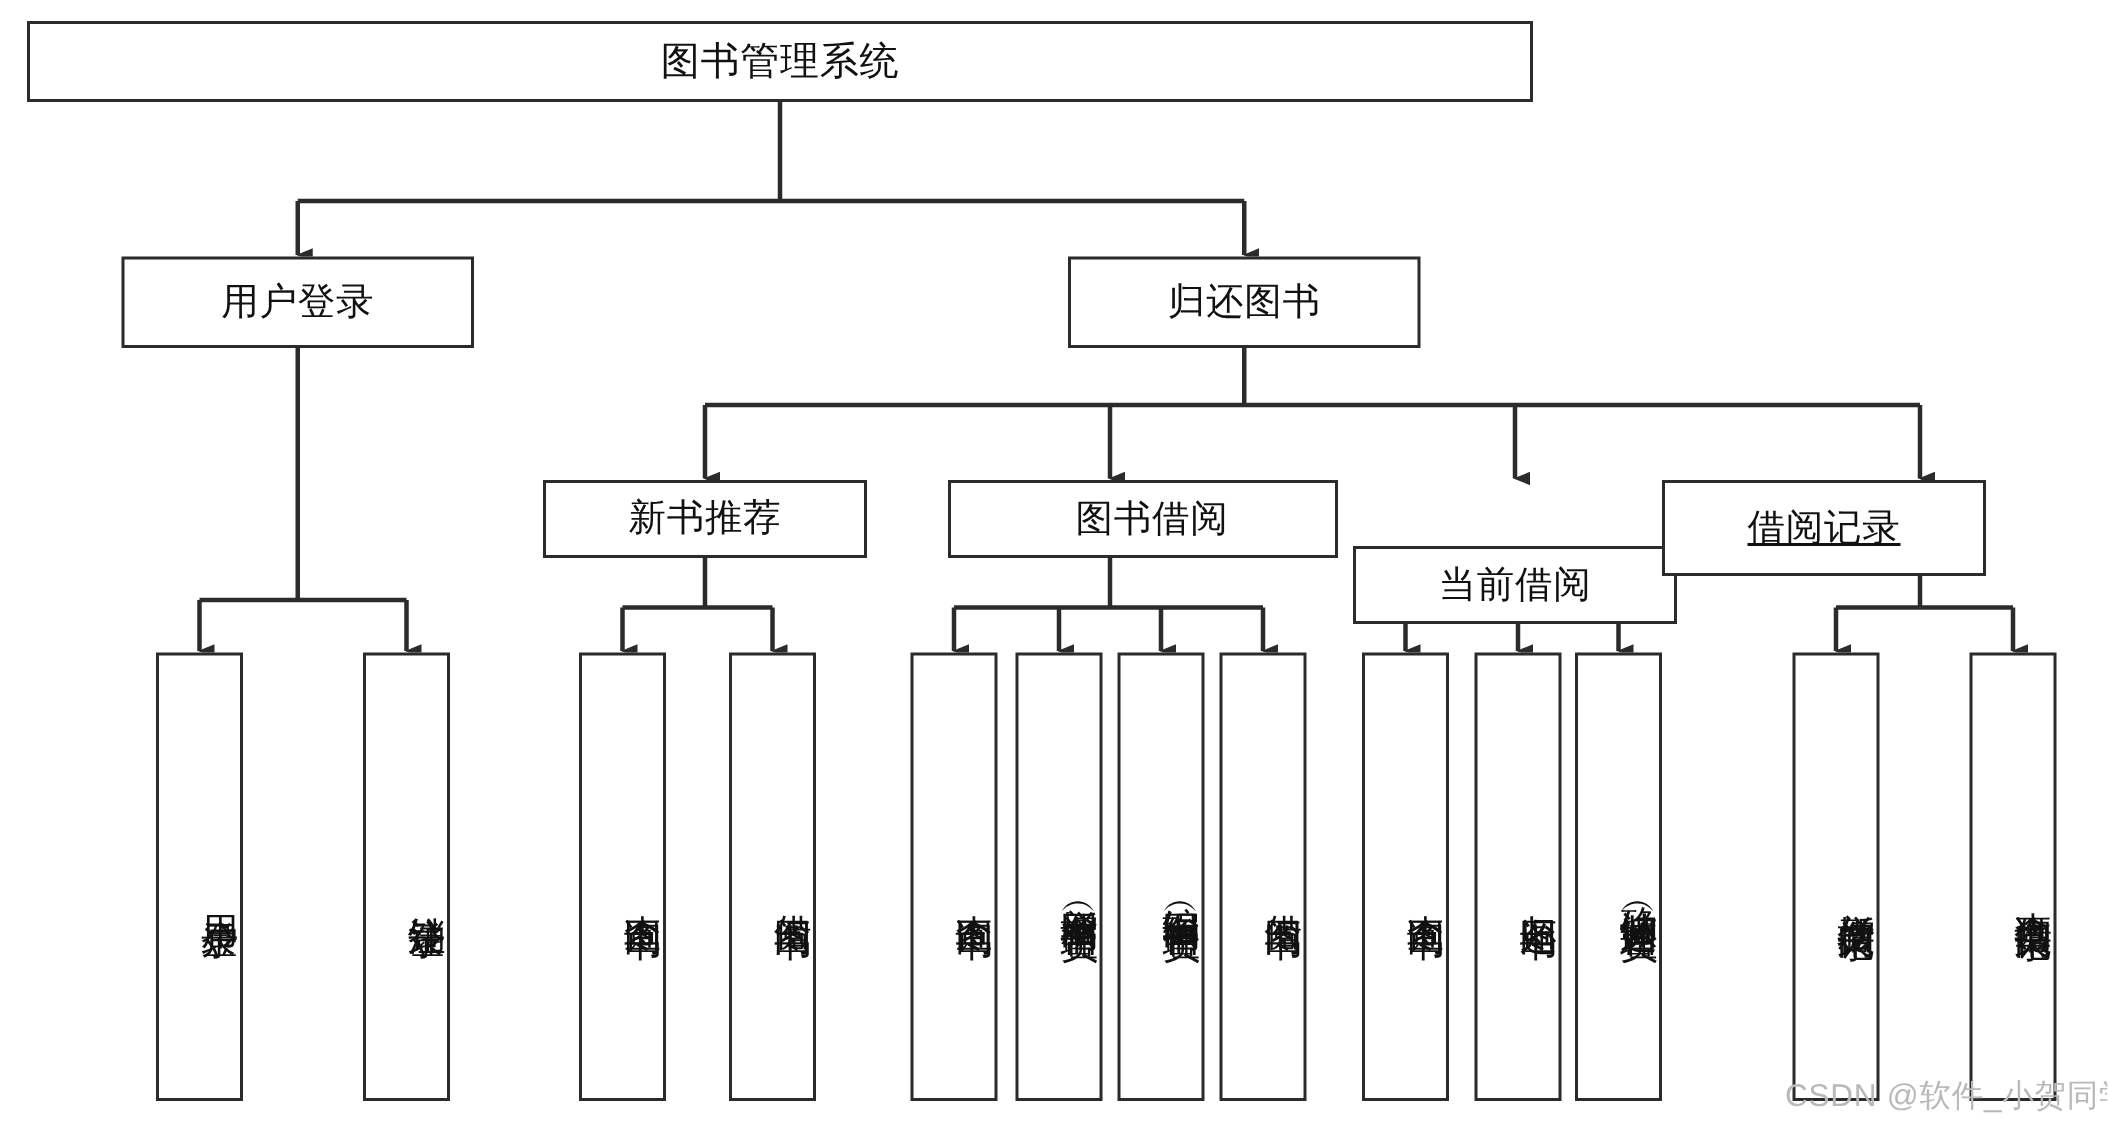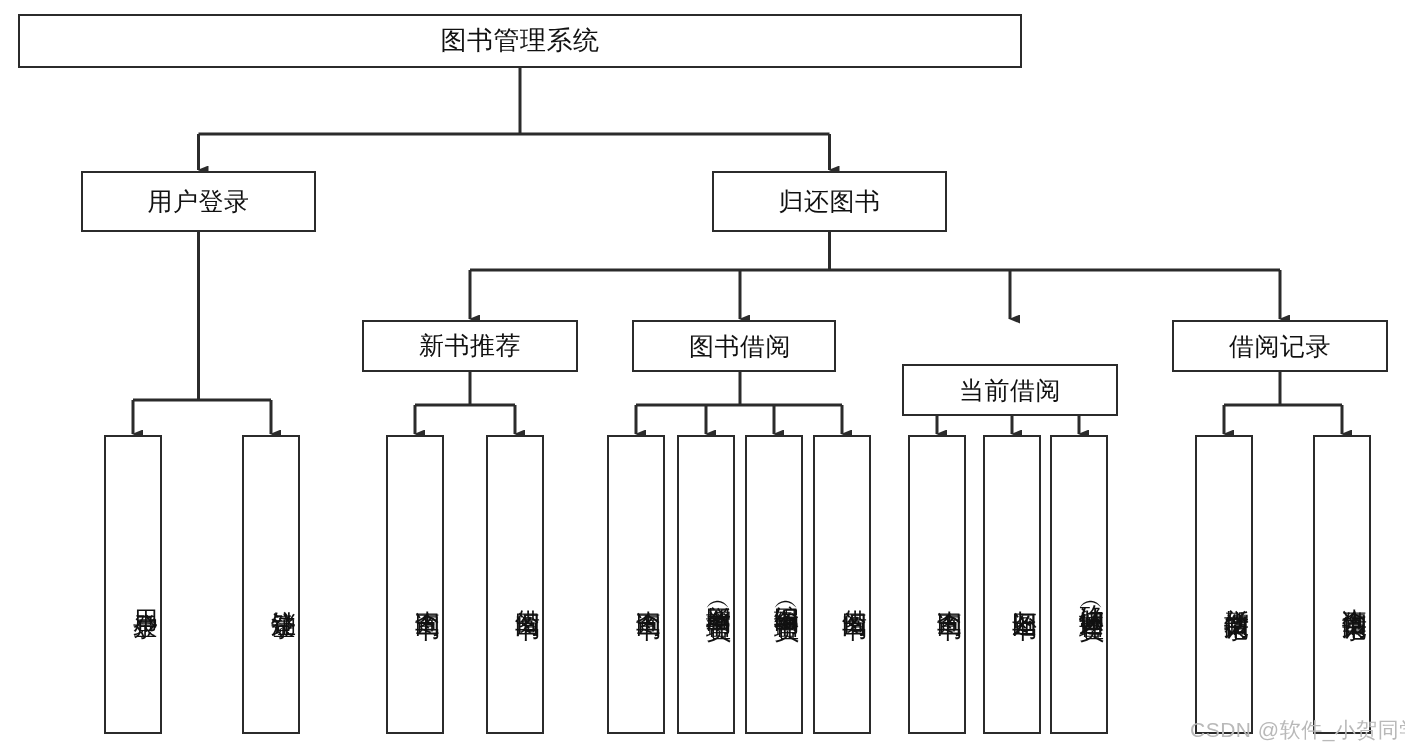--- a/index.html
+++ b/index.html
@@ -120,27 +120,27 @@
       </div>
       <div class="node horizontal" style="left: 81px; top: 171px; width: 235px; height: 61px;">
         <span class="label">用户登录</span>
       </div>
       <div class="node horizontal" style="left: 712px; top: 171px; width: 235px; height: 61px;">
         <span class="label">归还图书</span>
       </div>
       <div class="node horizontal" style="left: 362px; top: 320px; width: 216px; height: 52px; font-family: Liberation Serif, serif;">
         <span class="label">新书推荐</span>
       </div>
-      <div class="node horizontal" style="left: 632px; top: 320px; width: 204px; height: 52px; padding-left: 12px;">
+      <div class="node horizontal" style="left: 632px; top: 320px; width: 260px; height: 52px; padding-left: 12px;">
         <span class="label">图书借阅</span>
       </div>
       <div class="node horizontal" style="left: 902px; top: 320px; width: 216px; height: 52px; margin-top: 44px;">
         <span class="label">当前借阅</span>
       </div>
-      <div class="node horizontal" style="left: 1172px; top: 320px; width: 216px; height: 52px;">
+      <div class="node horizontal" style="left: 1108px; top: 320px; width: 216px; height: 64px; text-decoration: underline;">
         <span class="label">借阅记录</span>
       </div>
       <div class="node vertical" style="left: 104px; top: 435px; width: 58px; height: 299px;">
         <span class="label">用户登录</span>
       </div>
       <div class="node vertical" style="left: 242px; top: 435px; width: 58px; height: 299px;">
         <span class="label">注销登录</span>
       </div>
       <div class="node vertical" style="left: 386px; top: 435px; width: 58px; height: 299px;">
         <span class="label">查询图书</span>

